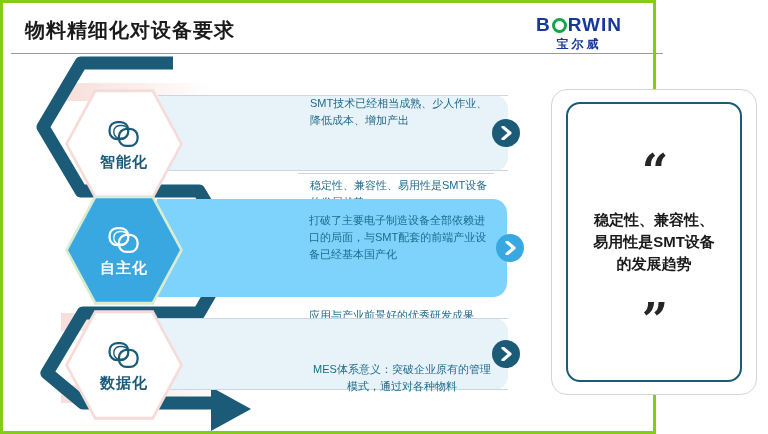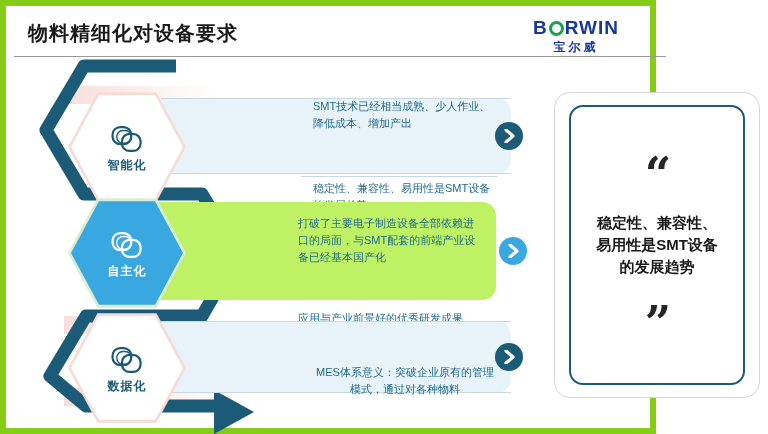--- a/index.html
+++ b/index.html
@@ -6,21 +6,21 @@
   body{
     width:768px;height:434px;
     background:#ffffff;
     font-family:"Liberation Sans","DejaVu Sans",sans-serif;
     overflow:hidden;
   }
   #slide{
     position:relative;
     width:656px;height:434px;
     box-sizing:border-box;
-    border:6px solid #84cc16;
+    border:3px solid #84cc16;
     background:#ffffff;
   }
 
   
   #page-title{
     position:absolute;left:22px;top:14px;
     font-size:20px;font-weight:bold;color:#1a1a1a;
     letter-spacing:1px;white-space:nowrap;
   }
   #title-rule{
@@ -60,21 +60,21 @@
     display:flex;flex-direction:column;justify-content:center;
   }
   .row-line{
     font-size:11px;color:#1f6a8c;line-height:1.55;
     padding:3px 0 3px 12px;
     margin-top:40px;
   }
   .row-line.sep{border-top:1px solid #c8d8e2;}
 
   #row1{left:155px;top:92px;width:350px;height:76px;background:#e8f2f9;}
-  #row2{left:140px;top:196px;width:350px;height:98px;background:#bef264;}
+  #row2{left:154px;top:196px;width:350px;height:98px;background:#7dd3fc;}
   #row3{left:155px;top:315px;width:350px;height:72px;background:#e8f2f9;}
 
   #row1 .top-rule,#row3 .top-rule{
     position:absolute;left:0;right:0;top:0;height:1px;background:#c8d8e2;
   }
   #row1 .bot-rule,#row3 .bot-rule{
     position:absolute;left:0;right:0;bottom:0;height:1px;background:#c8d8e2;
   }
 
   
@@ -83,21 +83,21 @@
     display:flex;flex-direction:column;
     align-items:center;justify-content:center;
     clip-path:polygon(25% 2%,75% 2%,100% 50%,75% 98%,25% 98%,0% 50%);
   }
   .hex-outer{
     position:absolute;width:118px;height:114px;
     clip-path:polygon(25% 2%,75% 2%,100% 50%,75% 98%,25% 98%,0% 50%);
   }
   .hex-icon{width:34px;height:30px;margin-bottom:5px;}
   .hex-label{
-    font-size:12px;font-weight:bold;letter-spacing:1px;line-height:1;
+    font-size:15px;font-weight:bold;letter-spacing:1px;line-height:1;
   }
 
   #hex1-outer{left:62px;top:84px;background:#f6dcd8;}
   #hex1{left:65px;top:87px;background:#ffffff;}
   #hex1 .hex-label{color:#1b5b77;}
 
   #hex2-outer{left:62px;top:190px;background:#d8ecd2;}
   #hex2{left:65px;top:193px;background:#3aa8e0;}
   #hex2 .hex-label{color:#ffffff;text-align:right;}
 

